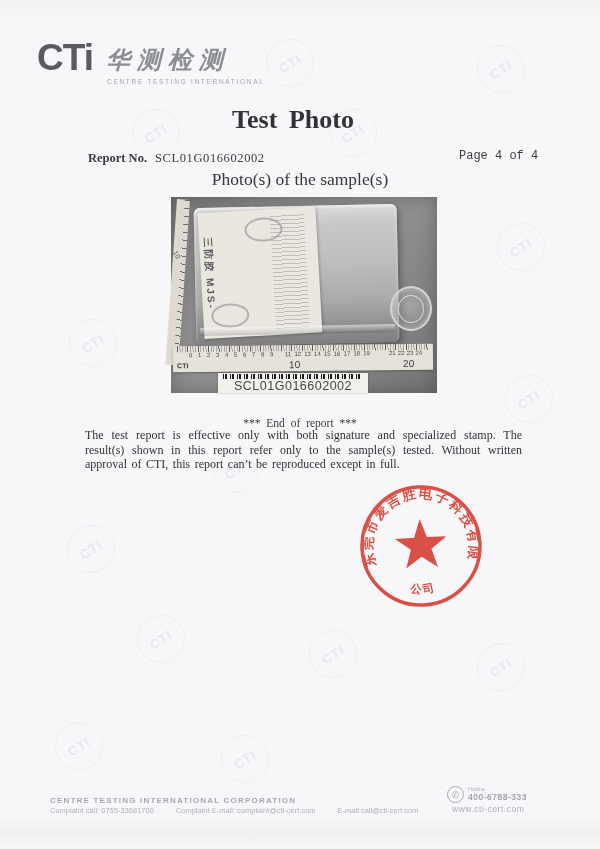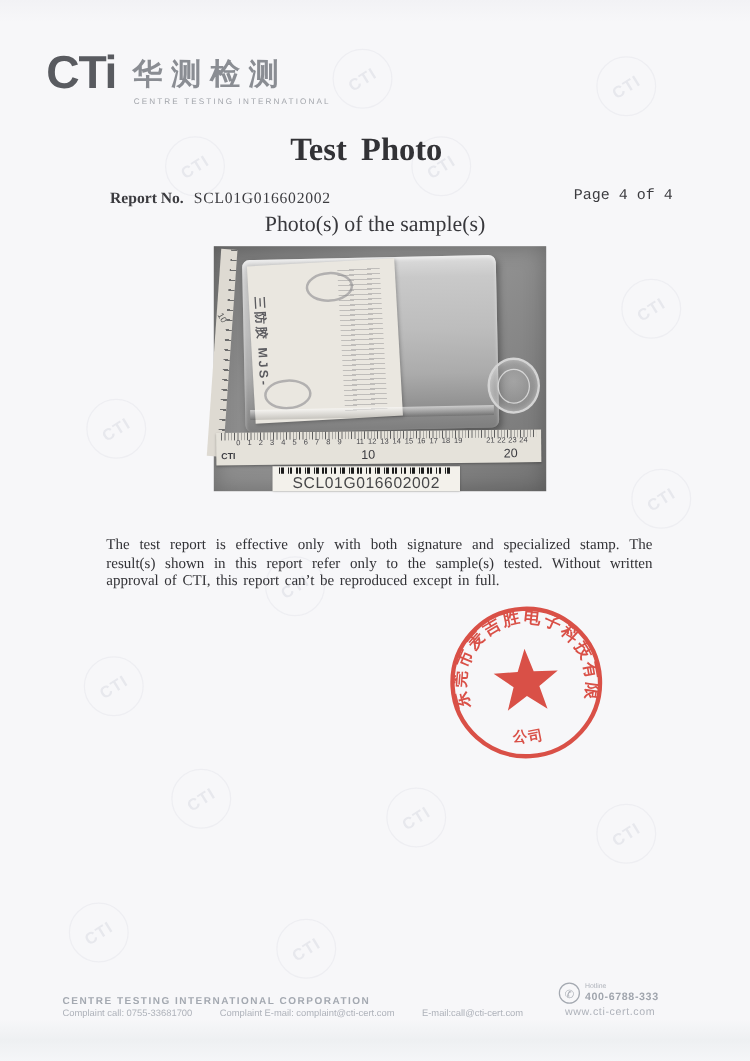--- a/index.html
+++ b/index.html
@@ -11,21 +11,21 @@
   
   .wm{position:absolute;width:46px;height:46px;border:1.5px solid rgba(168,172,188,.38);
       border-radius:50%;opacity:.30;display:flex;align-items:center;justify-content:center;
       pointer-events:none;}
   .wm span{transform:rotate(-32deg);font-family:"Liberation Sans",sans-serif;
       font-weight:bold;font-size:13px;letter-spacing:1px;color:rgba(150,155,175,.55);}
   
   .logo-cti{position:absolute;left:37px;top:40px;font-family:"Liberation Sans",sans-serif;
       font-weight:bold;font-size:37px;line-height:36px;color:#595b60;letter-spacing:-1px;}
   .logo-cn{position:absolute;left:106px;top:48px;font-size:24px;line-height:24px;
-      color:#8a8d93;letter-spacing:7px;font-family:"Liberation Sans",sans-serif;font-weight:bold;}
+      color:#8a8d93;letter-spacing:7px;font-family:"Liberation Sans",sans-serif;font-weight:bold;font-style:italic;}
   .logo-sub{position:absolute;left:107px;top:78px;font-size:6.5px;letter-spacing:1.7px;
       color:#a2a5ab;font-family:"Liberation Sans",sans-serif;}
   .title{position:absolute;left:0;right:14px;top:105px;text-align:center;
       font-weight:bold;font-size:26px;color:#323236;word-spacing:5px;}
   .report-no{position:absolute;left:88px;top:151px;font-size:12.5px;color:#3c3c40;}
   .report-no b{margin-right:8px;}
   .report-no span{letter-spacing:.6px;}
   .page-no{position:absolute;left:459px;top:149px;font-size:12px;color:#3c3c40;font-family:Liberation Mono, monospace;}
   .photo-heading{position:absolute;left:0;right:0;top:169px;text-align:center;
       font-size:17.5px;color:#38383c;}
@@ -194,20 +194,21 @@
       <div class="brand">CTI</div>
       <div class="major m10">10</div>
       <div class="major m20">20</div>
     </div>
     <div class="barcode-strip">
       <div class="barcode"></div>
       <div class="barcode-text">SCL01G016602002</div>
     </div>
   </div>
 
+  <div class="end-line">*** End  of  report ***</div>
 
   <div class="disclaimer">The test report is effective only with both signature and specialized stamp. The result(s) shown in this report refer only to the sample(s) tested. Without written approval of CTI, this report can’t be reproduced except in full.</div>
 
   <svg class="stamp" viewBox="-77 -77 154 154">
     <circle cx="0" cy="0" r="59" fill="none" stroke-width="3.5" stroke="#d63a2f"></circle>
     <polygon points="0,-27 -6.4,-8.7 -25.7,-8.3 -10.3,3.3 -15.9,21.8 0,10.8 15.9,21.8 10.3,3.3 25.7,-8.3 6.4,-8.7" fill="#d63a2f"></polygon>
     <path id="stamp-arc-top" d="M -40,28 A 48.5,48.5 0 1 1 40,28" fill="none"></path>
     <path id="stamp-arc-bottom" d="M -17,44 A 47,47 0 0 0 17,44" fill="none"></path>
     <text font-size="13.5" letter-spacing="2" fill="#d63a2f">
       <textPath href="#stamp-arc-top" startOffset="50%" text-anchor="middle">东莞市麦吉胜电子科技有限</textPath>

